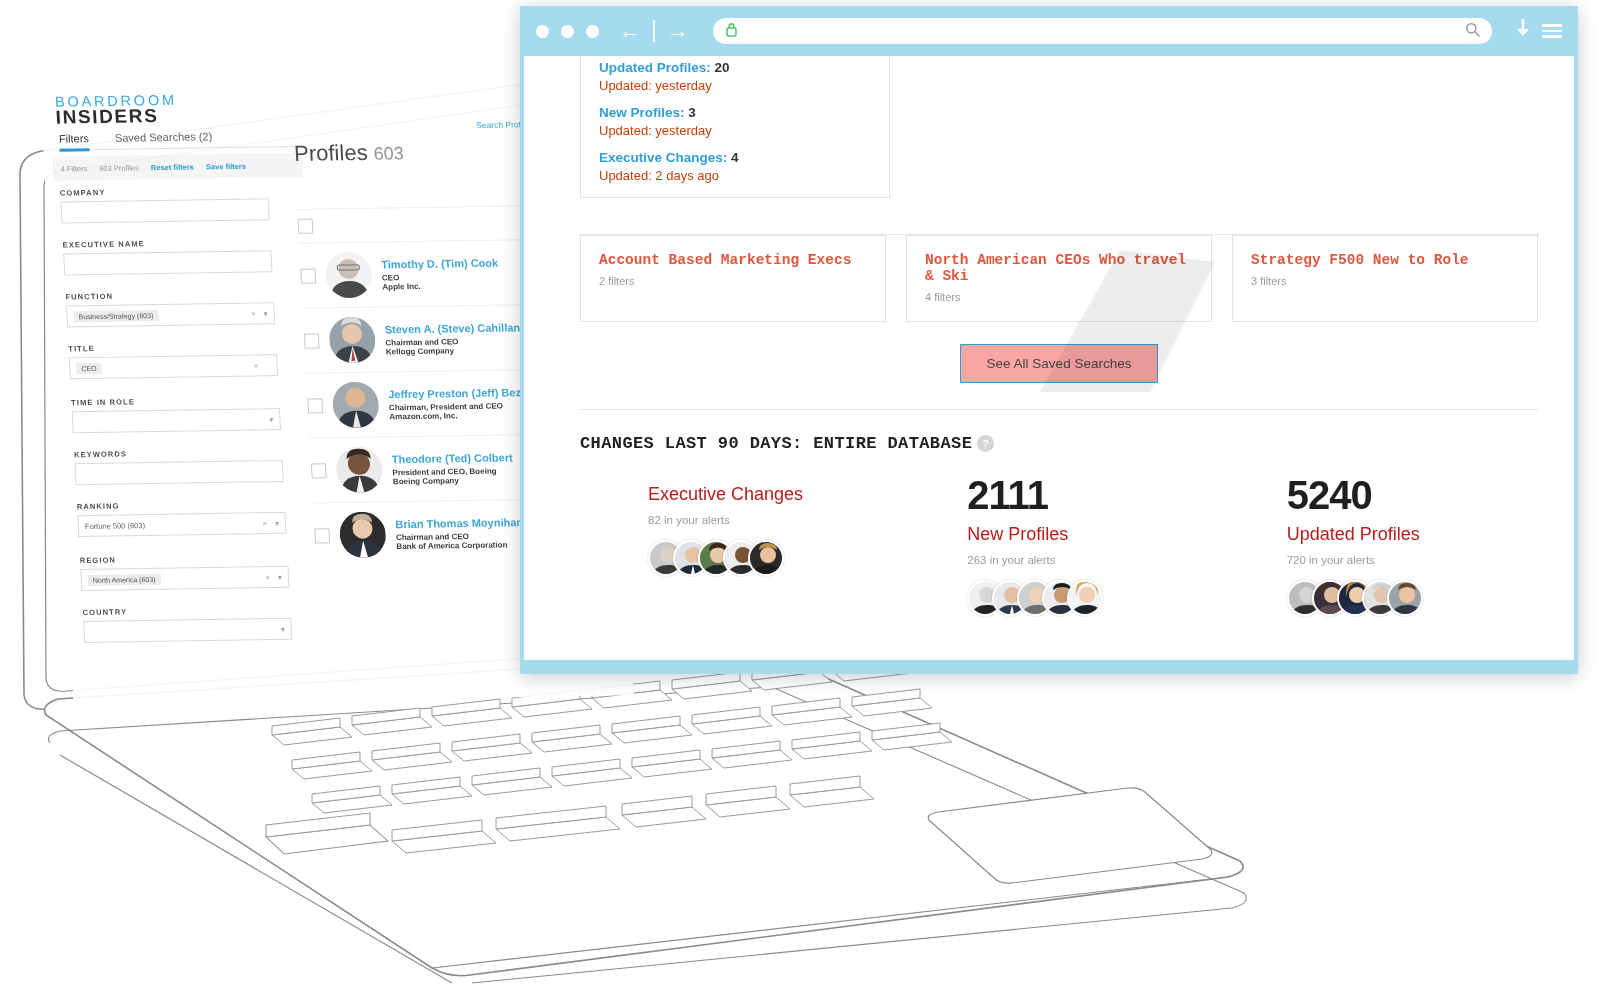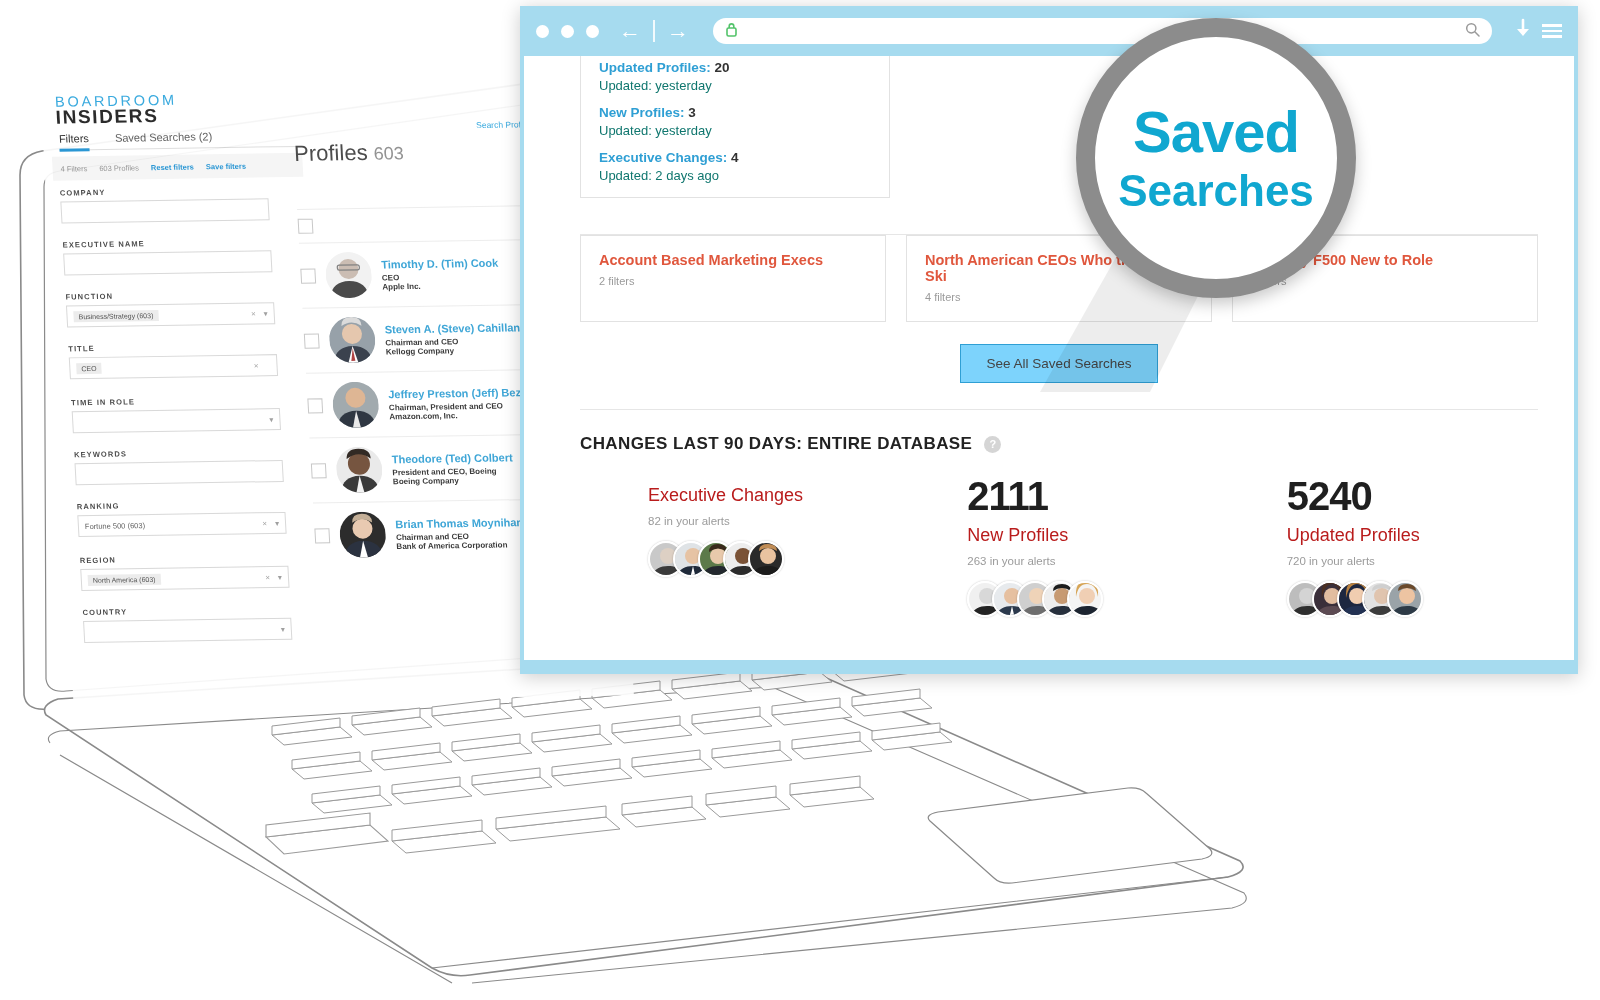--- a/index.html
+++ b/index.html
@@ -83,40 +83,40 @@
 
   .bwrap { position:relative; height:618px; background:#fff; overflow:hidden;
            border-left:4px solid #a6dbef; border-right:4px solid #a6dbef; border-bottom:14px solid #a6dbef; }
   .bcontent { position:absolute; left:0; top:0; right:0; padding:0 36px;margin-left:20px; }
 
   
   .alert-card { margin-top:0; width:310px; border:1px solid #e2e2e2; border-top:none;
                 padding:4px 18px 14px 18px; }
   .al-line { font-size:13.5px; color:#2f9fd4; font-weight:700; margin-top:12px; }
   .al-line .n { color:#333; }
-  .al-sub { font-size:13px; color:#0f766e; margin-top:3px; }
+  .al-sub { font-size:13px; color:#c2410c; margin-top:3px; }
   .alert-card .al-line:first-child { margin-top:0; }
 
   .hr { height:1px; background:#e6e6e6; margin:36px 0 0 0; }
 
   .sec-title { font-size:17px; font-weight:700; letter-spacing:.4px; color:#222;
                margin-top:28px; margin-bottom:16px; }
 
   .ss-grid { display:flex; gap:20px; }
   .ss-card { flex:1; border:1px solid #e2e2e2; padding:16px 18px 18px 18px; min-height:72px; }
-  .ss-name { color:#e0573d; font-size:14.5px; font-weight:700; }
+  .ss-name { color:#e0573d; font-size:14.5px; font-weight:700;font-family:Liberation Mono, monospace; }
   .ss-filters { color:#9b9b9b; font-size:11px; margin-top:7px; }
 
   .see-all-wrap { display:flex; justify-content:center; margin-top:22px; }
-  .see-all { border:1px solid #2f9fd4; background:#7dd3fc; color:#444; font-size:13.5px;
+  .see-all { border:1px solid #2f9fd4; background:#fca5a5; color:#444; font-size:13.5px;
              padding:11px 26px; font-family:"Liberation Sans",sans-serif; }
 
   .hr2 { height:1px; background:#e6e6e6; margin-top:26px; }
 
-  .ch-title { display:flex; align-items:center; gap:12px; margin-top:24px; }
+  .ch-title { display:flex; align-items:center; gap:5px; margin-top:24px;font-family:Liberation Mono, monospace; }
   .ch-title .t { font-size:17px; font-weight:700; letter-spacing:.4px; color:#222; }
   .help { width:17px; height:17px; border-radius:50%; background:#d5d5d5; color:#fff;
           font-size:11px; display:flex; align-items:center; justify-content:center; font-weight:700; }
 
   .stats { display:flex; margin-top:22px; }
   .stat { flex:1; padding-left:68px; }
   .stat .big { font-size:40px; font-weight:700; color:#1f1f1f; letter-spacing:-1px; line-height:1; }
   .stat .lbl { font-size:18px; color:#b91c1c; font-weight:400; margin-top:9px; }
   .stat .sub { font-size:11.5px; color:#9b9b9b; margin-top:9px; }
   .avrow { display:flex; margin-top:14px; }
@@ -620,18 +620,14 @@
         </div>
 
       </div>
     </div>
   </div>
 
   <svg id="cone">
     <path d="M1120 250 L1040 392 L1150 392 L1215 262 Z" fill="#000000" opacity="0.07"></path>
   </svg>
 
-  <div id="magnifier">
-    <div class="m1">Saved</div>
-    <div class="m2">Searches</div>
-  </div>
 
 </div>
 
 </body></html>

